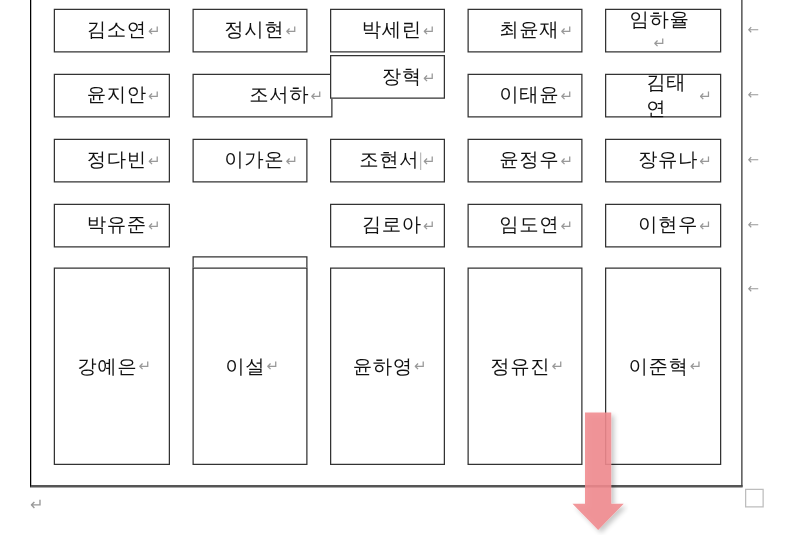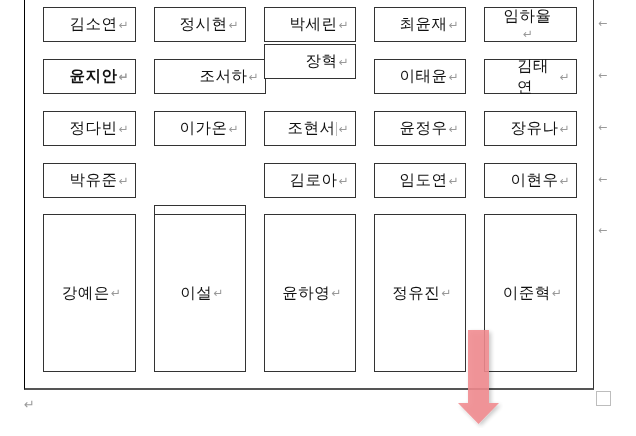--- a/index.html
+++ b/index.html
@@ -33,21 +33,21 @@
 <div class="cell" style="left:374px;top:7px;width:92px;height:35px;">
     <span>최윤재</span>
     <span class="ret">↵</span>
   </div>
 <div class="cell" style="left:484px;top:7px;width:93px;height:35px;flex-direction:column;">
     <span>임하율</span>
     <span class="ret">↵</span>
   </div>
 <span class="rowmark" style="top:17px;">←</span>
 
-<div class="cell" style="left:43px;top:59px;width:93px;height:35px;font-weight:bold;">
+<div class="cell" style="left:43px;top:59px;width:93px;height:35px;">
     <span>윤지안</span>
     <span class="ret">↵</span>
   </div>
 <div class="cell" style="left:154px;top:59px;width:112px;height:35px;">
     <span>조서하</span>
     <span class="ret">↵</span>
   </div>
 <div class="cell" style="left:264px;top:44px;width:92px;height:35px;">
     <span>장혁</span>
     <span class="ret">↵</span>

